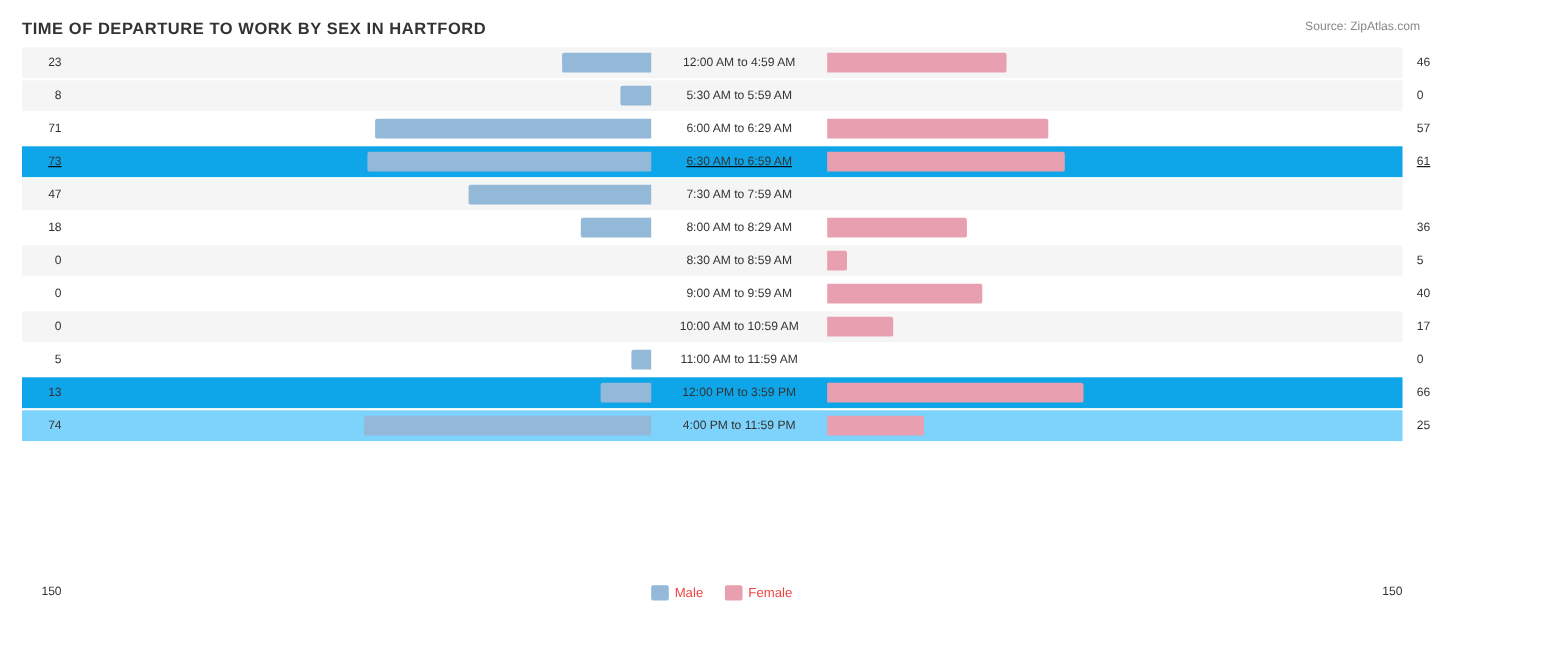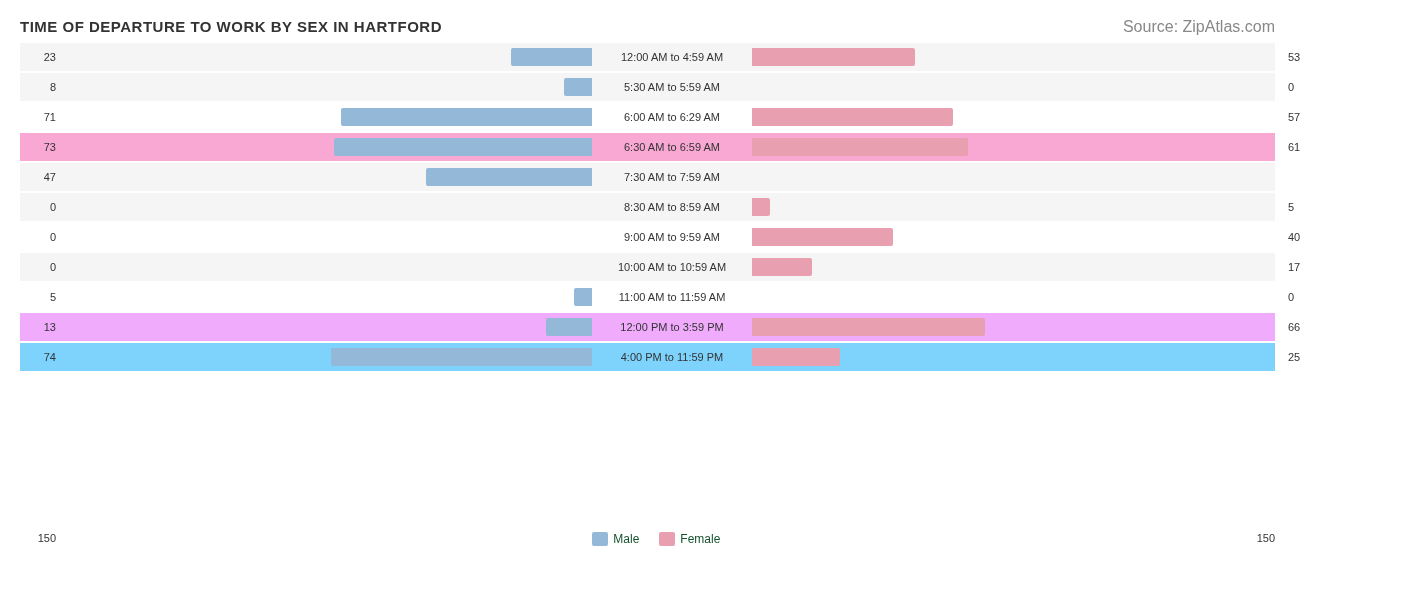--- a/index.html
+++ b/index.html
@@ -20,22 +20,22 @@
       font-size: 15px;
       font-weight: bold;
       color: #333;
       margin-bottom: 8px;
       text-transform: uppercase;
       letter-spacing: 0.5px;
     }
     .source-text {
       position: absolute;
       top: 18px;
-      right: 20px;
-      font-size: 16px;
+      right: 4px;
+      font-size: 11px;
       color: #888;
     }
     .chart-area {
       position: relative;
       width: 100%;
       height: calc(100% - 60px);
     }
     .bar-row {
       display: flex;
       align-items: center;
@@ -118,21 +118,21 @@
       align-items: center;
       gap: 20px;
       margin-top: 2px;
       flex: 1;
     }
     .legend-item {
       display: flex;
       align-items: center;
       gap: 5px;
       font-size: 12px;
-      color: #14532d;
+      color: #ef4444;
     }
     .legend-box {
       width: 16px;
       height: 14px;
       border-radius: 2px;
     }
     .row-bg-even {
       background: #f5f5f5;
     }
     
@@ -154,21 +154,21 @@
 
   <div class="bar-row row-bg-even" style="background: rgb(245, 245, 245);">
         <div class="left-value">23</div>
         <div class="male-bar-container" style="width: 530px; flex: 0 0 auto;">
           <div class="male-bar" style="width: 81px;"></div>
         </div>
         <div class="center-label">12:00 AM to 4:59 AM</div>
         <div class="female-bar-container" style="width: 530px; flex: 0 0 auto; position: relative;">
           <div class="female-bar" style="width: 163px; min-width: 4px;"></div>
         </div>
-        <div class="right-value">53</div>
+        <div class="right-value">46</div>
       </div>
       <div class="bar-row row-bg-even" style="background: rgb(245, 245, 245);">
         <div class="left-value">8</div>
         <div class="male-bar-container" style="width: 530px; flex: 0 0 auto;">
           <div class="male-bar" style="width: 28px;"></div>
         </div>
         <div class="center-label">5:30 AM to 5:59 AM</div>
         <div class="female-bar-container" style="width: 530px; flex: 0 0 auto; position: relative;">
           <div class="female-bar" style="width: 0px; min-width: 0px;"></div>
         </div>
@@ -178,39 +178,50 @@
         <div class="left-value">71</div>
         <div class="male-bar-container" style="width: 530px; flex: 0 0 auto;">
           <div class="male-bar" style="width: 251px;"></div>
         </div>
         <div class="center-label">6:00 AM to 6:29 AM</div>
         <div class="female-bar-container" style="width: 530px; flex: 0 0 auto; position: relative;">
           <div class="female-bar" style="width: 201px; min-width: 4px;"></div>
         </div>
         <div class="right-value">57</div>
       </div>
-      <div class="bar-row row-bg-even" style="background: #f9a8d4;">
+      <div class="bar-row row-bg-even" style="background: #0ea5e9; text-decoration: underline;">
         <div class="left-value">73</div>
         <div class="male-bar-container" style="width: 530px; flex: 0 0 auto;">
           <div class="male-bar" style="width: 258px;"></div>
         </div>
         <div class="center-label">6:30 AM to 6:59 AM</div>
         <div class="female-bar-container" style="width: 530px; flex: 0 0 auto; position: relative;">
           <div class="female-bar" style="width: 216px; min-width: 4px;"></div>
         </div>
         <div class="right-value">61</div>
       </div>
       <div class="bar-row row-bg-even" style="background: rgb(245, 245, 245);">
         <div class="left-value">47</div>
         <div class="male-bar-container" style="width: 530px; flex: 0 0 auto;">
           <div class="male-bar" style="width: 166px;"></div>
         </div>
         <div class="center-label">7:30 AM to 7:59 AM</div>
         <div class="right-value"></div>
       </div>
+      <div class="bar-row" style="background: rgb(255, 255, 255);">
+        <div class="left-value">18</div>
+        <div class="male-bar-container" style="width: 530px; flex: 0 0 auto;">
+          <div class="male-bar" style="width: 64px;"></div>
+        </div>
+        <div class="center-label">8:00 AM to 8:29 AM</div>
+        <div class="female-bar-container" style="width: 530px; flex: 0 0 auto; position: relative;">
+          <div class="female-bar" style="width: 127px; min-width: 4px;"></div>
+        </div>
+        <div class="right-value">36</div>
+      </div>
       <div class="bar-row row-bg-even" style="background: rgb(245, 245, 245);">
         <div class="left-value">0</div>
         <div class="male-bar-container" style="width: 530px; flex: 0 0 auto;">
           <div class="male-bar" style="width: 0px;"></div>
         </div>
         <div class="center-label">8:30 AM to 8:59 AM</div>
         <div class="female-bar-container" style="width: 530px; flex: 0 0 auto; position: relative;">
           <div class="female-bar" style="width: 18px; min-width: 4px;"></div>
         </div>
         <div class="right-value">5</div>
@@ -241,21 +252,21 @@
         <div class="left-value">5</div>
         <div class="male-bar-container" style="width: 530px; flex: 0 0 auto;">
           <div class="male-bar" style="width: 18px;"></div>
         </div>
         <div class="center-label">11:00 AM to 11:59 AM</div>
         <div class="female-bar-container" style="width: 530px; flex: 0 0 auto; position: relative;">
           <div class="female-bar" style="width: 0px; min-width: 0px;"></div>
         </div>
         <div class="right-value">0</div>
       </div>
-      <div class="bar-row row-bg-even" style="background: #f0abfc;">
+      <div class="bar-row row-bg-even" style="background: #0ea5e9;">
         <div class="left-value">13</div>
         <div class="male-bar-container" style="width: 530px; flex: 0 0 auto;">
           <div class="male-bar" style="width: 46px;"></div>
         </div>
         <div class="center-label">12:00 PM to 3:59 PM</div>
         <div class="female-bar-container" style="width: 530px; flex: 0 0 auto; position: relative;">
           <div class="female-bar" style="width: 233px; min-width: 4px;"></div>
         </div>
         <div class="right-value">66</div>
       </div>

